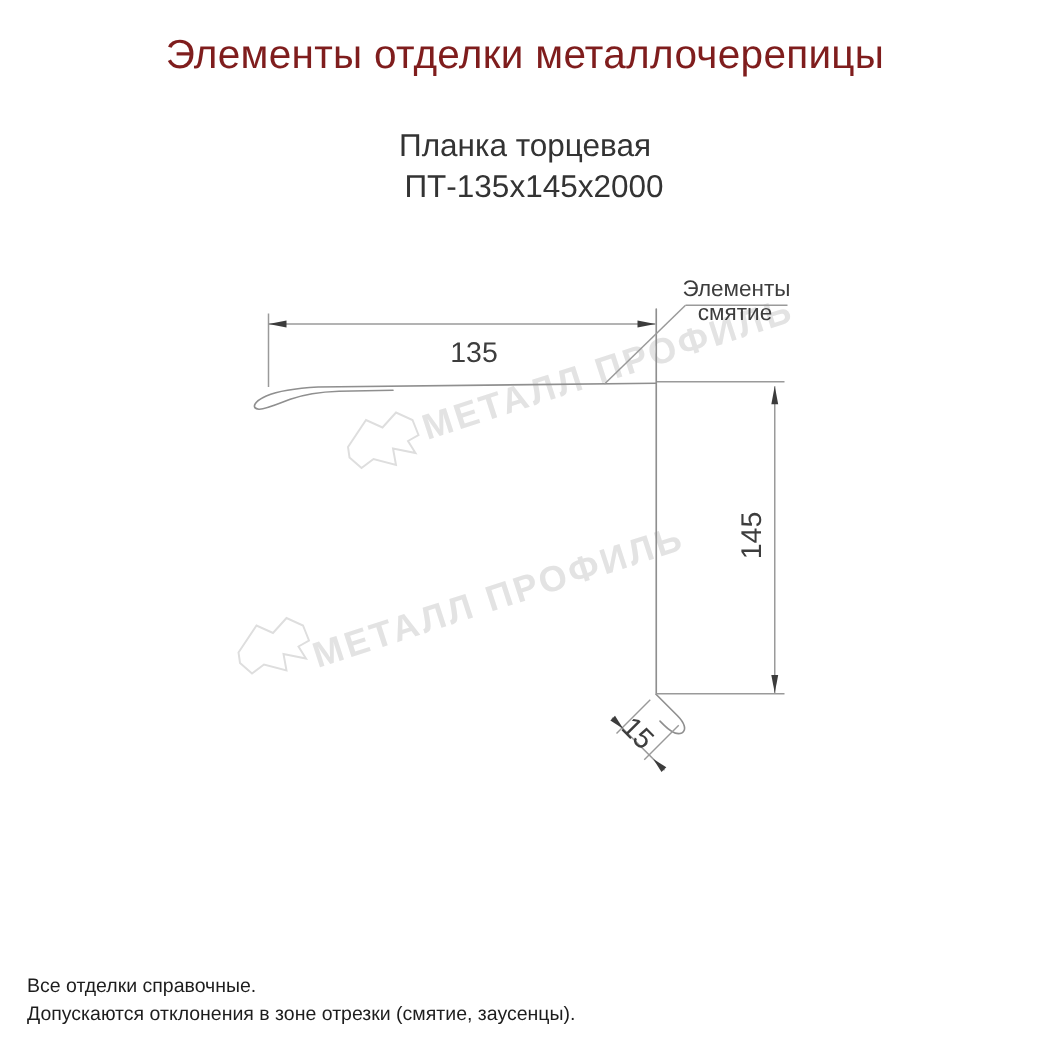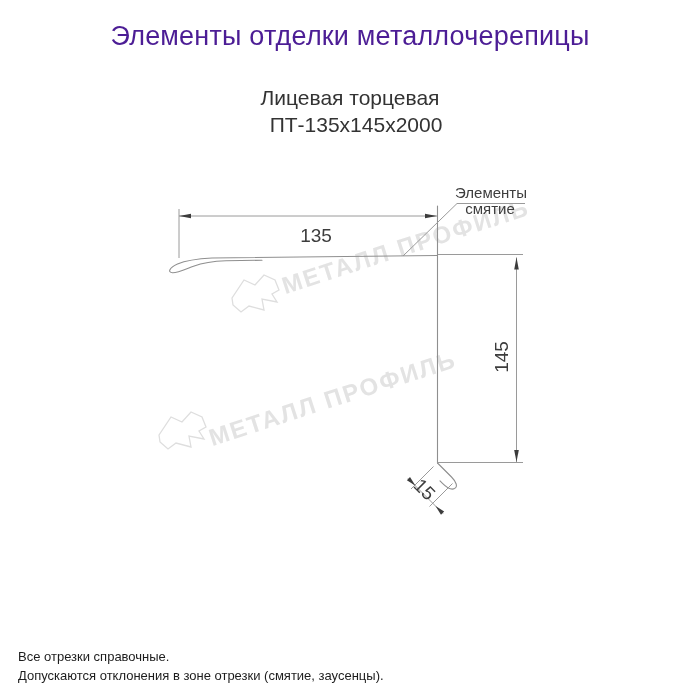--- a/index.html
+++ b/index.html
@@ -10,21 +10,21 @@
     background:#ffffff;
     font-family:"Liberation Sans", sans-serif;
     overflow:hidden;
   }
   .abs { position:absolute; }
 
   .page-title {
     left:0; right:0; top:21px;
     text-align:center;
     font-size:27px;
-    color:#4c1d95;
+    color:#7f1d1d;
     letter-spacing:0.2px;
   }
   .product-name {
     left:0; right:0; top:86px;
     text-align:center;
     font-size:21px;
     color:#333333;
   }
   .product-sku {
     left:0; right:0; top:113px;
@@ -74,21 +74,21 @@
   }
   .footer-line1 { top:649px; }
   .footer-line2 { top:668px;text-align:right; }
 
   svg.drawing { left:0; top:0; }
 </style>
 </head>
 <body>
 
 <div class="abs page-title">Элементы отделки металлочерепицы</div>
-<div class="abs product-name">Лицевая торцевая</div>
+<div class="abs product-name">Планка торцевая</div>
 <div class="abs product-sku">ПТ-135х145х2000</div>
 
 <div class="abs watermark-text wm1">МЕТАЛЛ ПРОФИЛЬ</div>
 <div class="abs watermark-text wm2">МЕТАЛЛ ПРОФИЛЬ</div>
 
 <svg class="abs drawing" width="700" height="700" viewBox="0 0 700 700">
 
   <g fill="#ffffff" stroke="#dedede" stroke-width="1.3">
     <path transform="translate(228,268)" d="M4,30 L16,12 L27,17 L36,7 L47,12 L51,22 L44,26 L49,34 L34,31 L36,42 L21,38 L13,44 L5,37 Z"></path>
     <path transform="translate(155,405)" d="M4,30 L16,12 L27,17 L36,7 L47,12 L51,22 L44,26 L49,34 L34,31 L36,42 L21,38 L13,44 L5,37 Z"></path>
@@ -128,14 +128,14 @@
 
 <div class="abs dim-text dim-135">135</div>
 <div class="abs dim-text dim-145">145</div>
 <div class="abs dim-text dim-15">15</div>
 
 <div class="abs face-label">
   <div>Элементы</div>
   <div>смятие</div>
 </div>
 
-<div class="abs footer-note footer-line1">Все отрезки справочные.</div>
+<div class="abs footer-note footer-line1">Все отделки справочные.</div>
 <div class="abs footer-note footer-line2">Допускаются отклонения в зоне отрезки (смятие, заусенцы).</div>
 
 </body></html>

